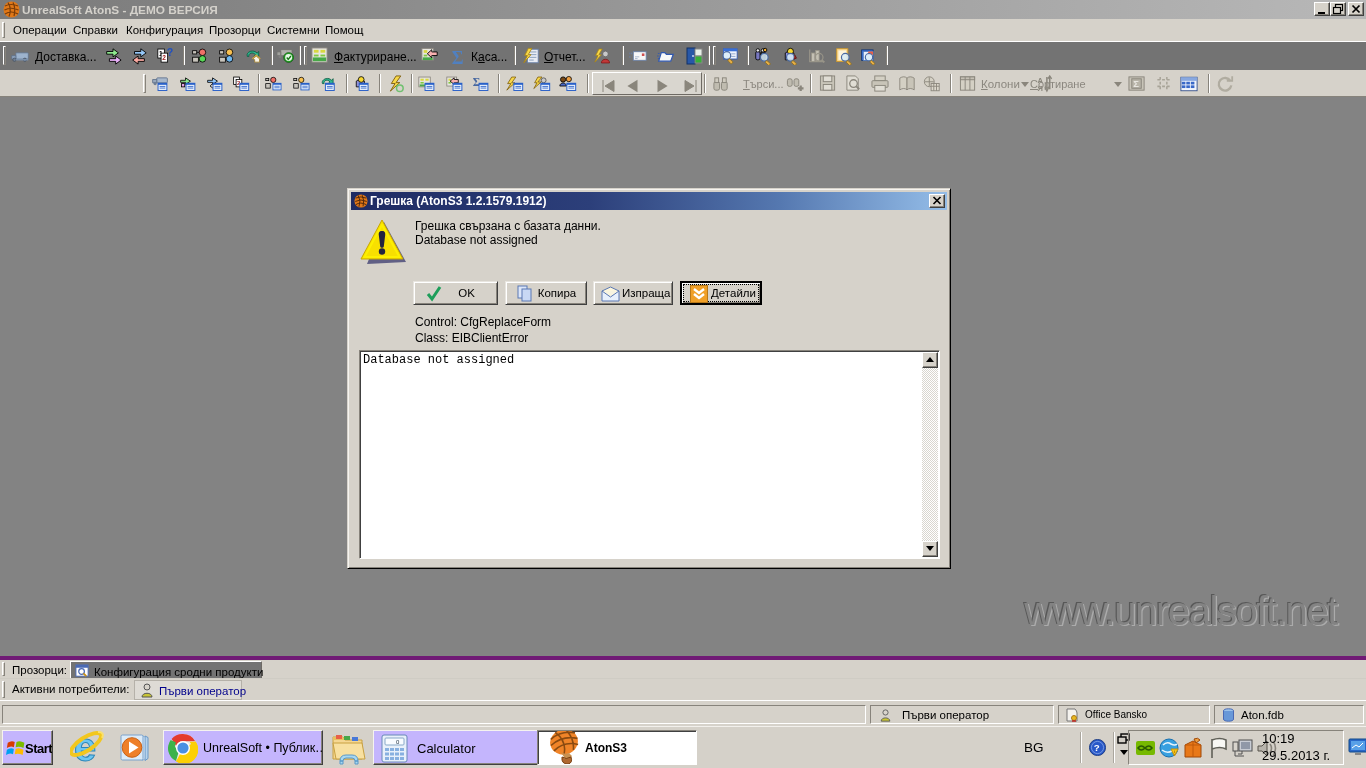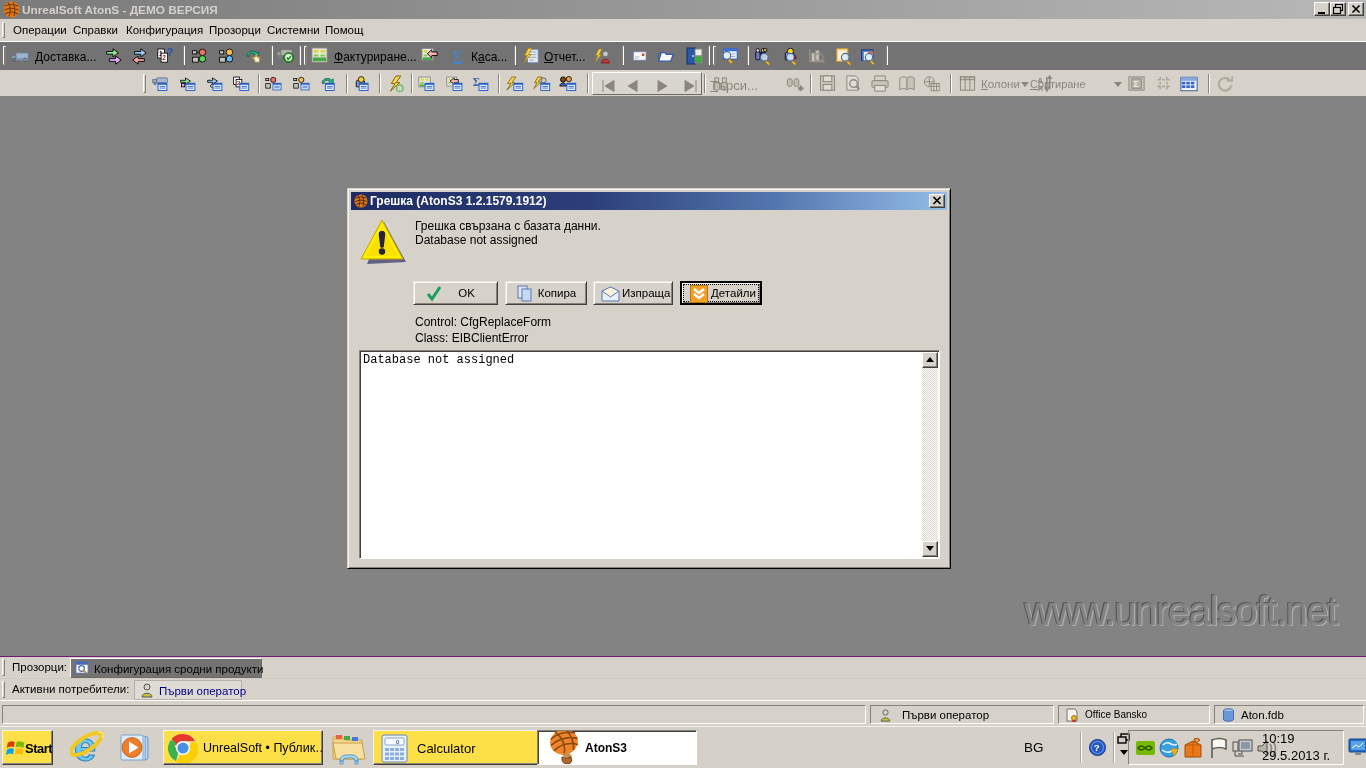--- a/index.html
+++ b/index.html
@@ -33,27 +33,27 @@
 #dlgtitle span { position:absolute; left:19px; top:2px; color:#fff; font-weight:bold; font-size:12px; }
 #dlgx { position:absolute; right:2px; top:2px; width:16px; height:14px; background:#d6d2ca; border:1px solid; border-color:#fff #404040 #404040 #fff; box-shadow:inset -1px -1px 0 #87837b; }
 .btn { position:absolute; top:92px; height:24px; background:#d6d2ca; border:1px solid; border-color:#e8e5df #404040 #404040 #e8e5df; box-shadow:inset 1px 1px 0 #fff, inset -1px -1px 0 #87837b; font-size:11.5px; }
 .btn .bl { position:absolute; left:26px; right:4px; text-align:center; top:5px; white-space:nowrap; }
 .dtext { position:absolute; font-size:12px; color:#000; }
 #dta { position:absolute; left:11px; top:161px; width:581px; height:209px; background:#fff; border:1px solid; border-color:#87837b #fff #fff #87837b; box-shadow:inset 1px 1px 0 #404040; }
 #dta .mono { position:absolute; left:3px; top:2px; font-family:"Liberation Mono", monospace; font-size:12px; color:#000; }
 .sb { position:absolute; right:1px; top:1px; bottom:1px; width:16px; background:#efede8; background-image:repeating-conic-gradient(#fff 0% 25%, #d9d6cf 0% 50%); background-size:2px 2px; }
 .sbbtn { position:absolute; left:0; width:16px; height:16px; background:#d6d2ca; border:1px solid; border-color:#fff #404040 #404040 #fff; box-shadow:inset -1px -1px 0 #87837b; }
 
-#winrow { left:0; top:656px; width:1366px; height:22px; background:#d6d2ca; border-top:1px solid #701a75; }
+#winrow { left:0; top:656px; width:1366px; height:22px; background:#d6d2ca; border-top:4px solid #701a75; }
 #userrow { left:0; top:678px; width:1366px; height:22px; background:#d6d2ca; border-top:1px solid #cfccc4; }
 #statusbar { left:0; top:700px; width:1366px; height:26px; background:#d6d2ca; border-top:1px solid #fff; }
 .scell { position:absolute; top:4px; height:19px; border:1px solid; border-color:#87837b #fff #fff #87837b; font-size:12px; }
 
 #taskbar { left:0; top:726px; width:1366px; height:42px; background:#d5d1c9; border-top:1px solid #f2f0ec; }
-.tbtn { position:absolute; top:3px; height:35px; background:#fde047; border:1px solid; border-color:#f5f3ef #404040 #404040 #f5f3ef; box-shadow:inset -1px -1px 0 #87837b; font-size:13px; white-space:nowrap; overflow:hidden; }
+.tbtn { position:absolute; top:3px; height:35px; background:#c4b5fd; border:1px solid; border-color:#f5f3ef #404040 #404040 #f5f3ef; box-shadow:inset -1px -1px 0 #87837b; font-size:13px; white-space:nowrap; overflow:hidden; }
 </style>
 </head>
 <body>
 
 <div class="abs" id="titlebar">
   <svg class="abs" style="left:3px;top:1px" width="17" height="17" viewBox="0 0 17 17">
       <circle cx="8.5" cy="8.5" r="8" fill="#e07818"></circle>
       <path d="M2 5 Q8 2 15 5 M1.5 9 Q8 5.5 15.5 9 M2 13 Q8 9 15 13 M5 1.5 Q9 8 6 15.5 M10 1.5 Q13 8 11 15" stroke="#7a3c08" stroke-width="1.2" fill="none"></path>
     </svg>
   <span class="ttext">UnrealSoft AtonS - ДЕМО ВЕРСИЯ</span>
@@ -347,21 +347,21 @@
   <svg class="ticon" style="left:682px;top:7px" width="18" height="14" viewBox="0 0 18 14">
       <path d="M14 1 L14 13 M3 1.5 L12 7 L3 12.5 Z" fill="#8a867c" stroke="#8a867c"></path>
     </svg>
   <div class="tbsep" style="left:704px"></div>
   <svg class="ticon" style="left:712px" width="17" height="19" viewBox="0 0 17 19">
       <rect x="1" y="7" width="6" height="9" rx="2" fill="#c0bcb0" stroke="#8a867c"></rect>
       <rect x="9" y="7" width="6" height="9" rx="2" fill="#c0bcb0" stroke="#8a867c"></rect>
       <rect x="2" y="3" width="4" height="5" fill="#d0ccc0" stroke="#8a867c"></rect>
       <rect x="10" y="3" width="4" height="5" fill="#d0ccc0" stroke="#8a867c"></rect>
     </svg>
-  <span class="tbtext gray" style="left:710px;font-size:13px"><u>Т</u>ърси...</span>
+  <span class="tbtext gray" style="left:743px;font-size:11px"><u>Т</u>ърси...</span>
   <svg class="ticon" style="left:786px" width="18" height="19" viewBox="0 0 18 19">
       <rect x="1" y="4" width="5" height="8" rx="2" fill="#c0bcb0" stroke="#8a867c"></rect>
       <rect x="8" y="4" width="5" height="8" rx="2" fill="#c0bcb0" stroke="#8a867c"></rect>
       <path d="M12 14 L18 14 M15 11 L15 17" stroke="#8a867c" stroke-width="2.4"></path>
     </svg>
   <div class="tbsep" style="left:810px"></div>
   <svg class="ticon" style="left:819px" width="18" height="19" viewBox="0 0 18 19">
       <rect x="1" y="1" width="15" height="15" fill="#c8c4b8" stroke="#8a867c"></rect>
       <rect x="4" y="1" width="9" height="6" fill="#e0ddd4" stroke="#8a867c"></rect>
       <rect x="4" y="10" width="9" height="6" fill="#e0ddd4" stroke="#8a867c"></rect>

